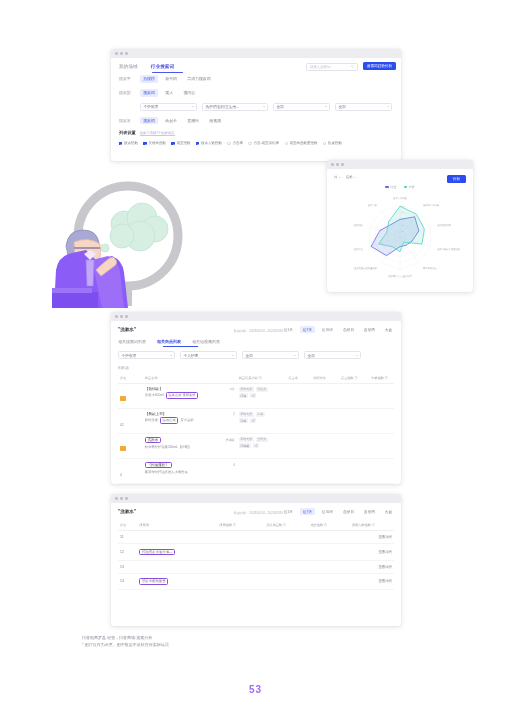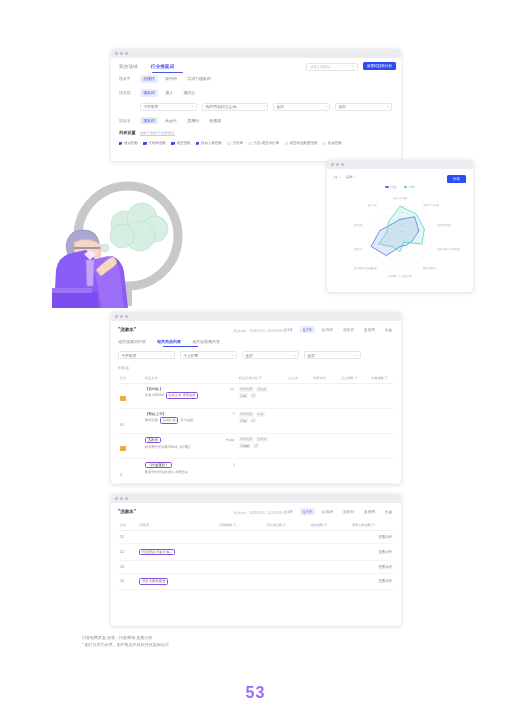--- a/index.html
+++ b/index.html
@@ -138,21 +138,21 @@
   }
   .tbl2 td { padding: 4.2px 2px; border-bottom: .4px solid #f4f4f7; font-size: 3.4px; color: #7b7b88; }
   .act { color: #3a51e8; font-size: 3.3px; text-align: right; white-space: nowrap; }
 
   
   #illustration { position: absolute; left: 52px; top: 176px; width: 170px; height: 132px; }
 
   
   .caption { position: absolute; left: 82px; top: 634px; font-size: 4px; color: #8e8e9c; line-height: 1.75; }
   .pageno { position: absolute; left: 0; right: 0; top: 684px; text-align: center;
-            font-size: 16px; font-weight: bold; color: #a06cf5; letter-spacing: 1px; }
+            font-size: 10px; font-weight: bold; color: #a06cf5; letter-spacing: 1px; }
 </style>
 </head>
 <body>
 
 <div class="page">
 
   <div class="win" id="panel-filters">
     <div class="titlebar">
       <span class="dot"></span>
       <span class="dot"></span>

